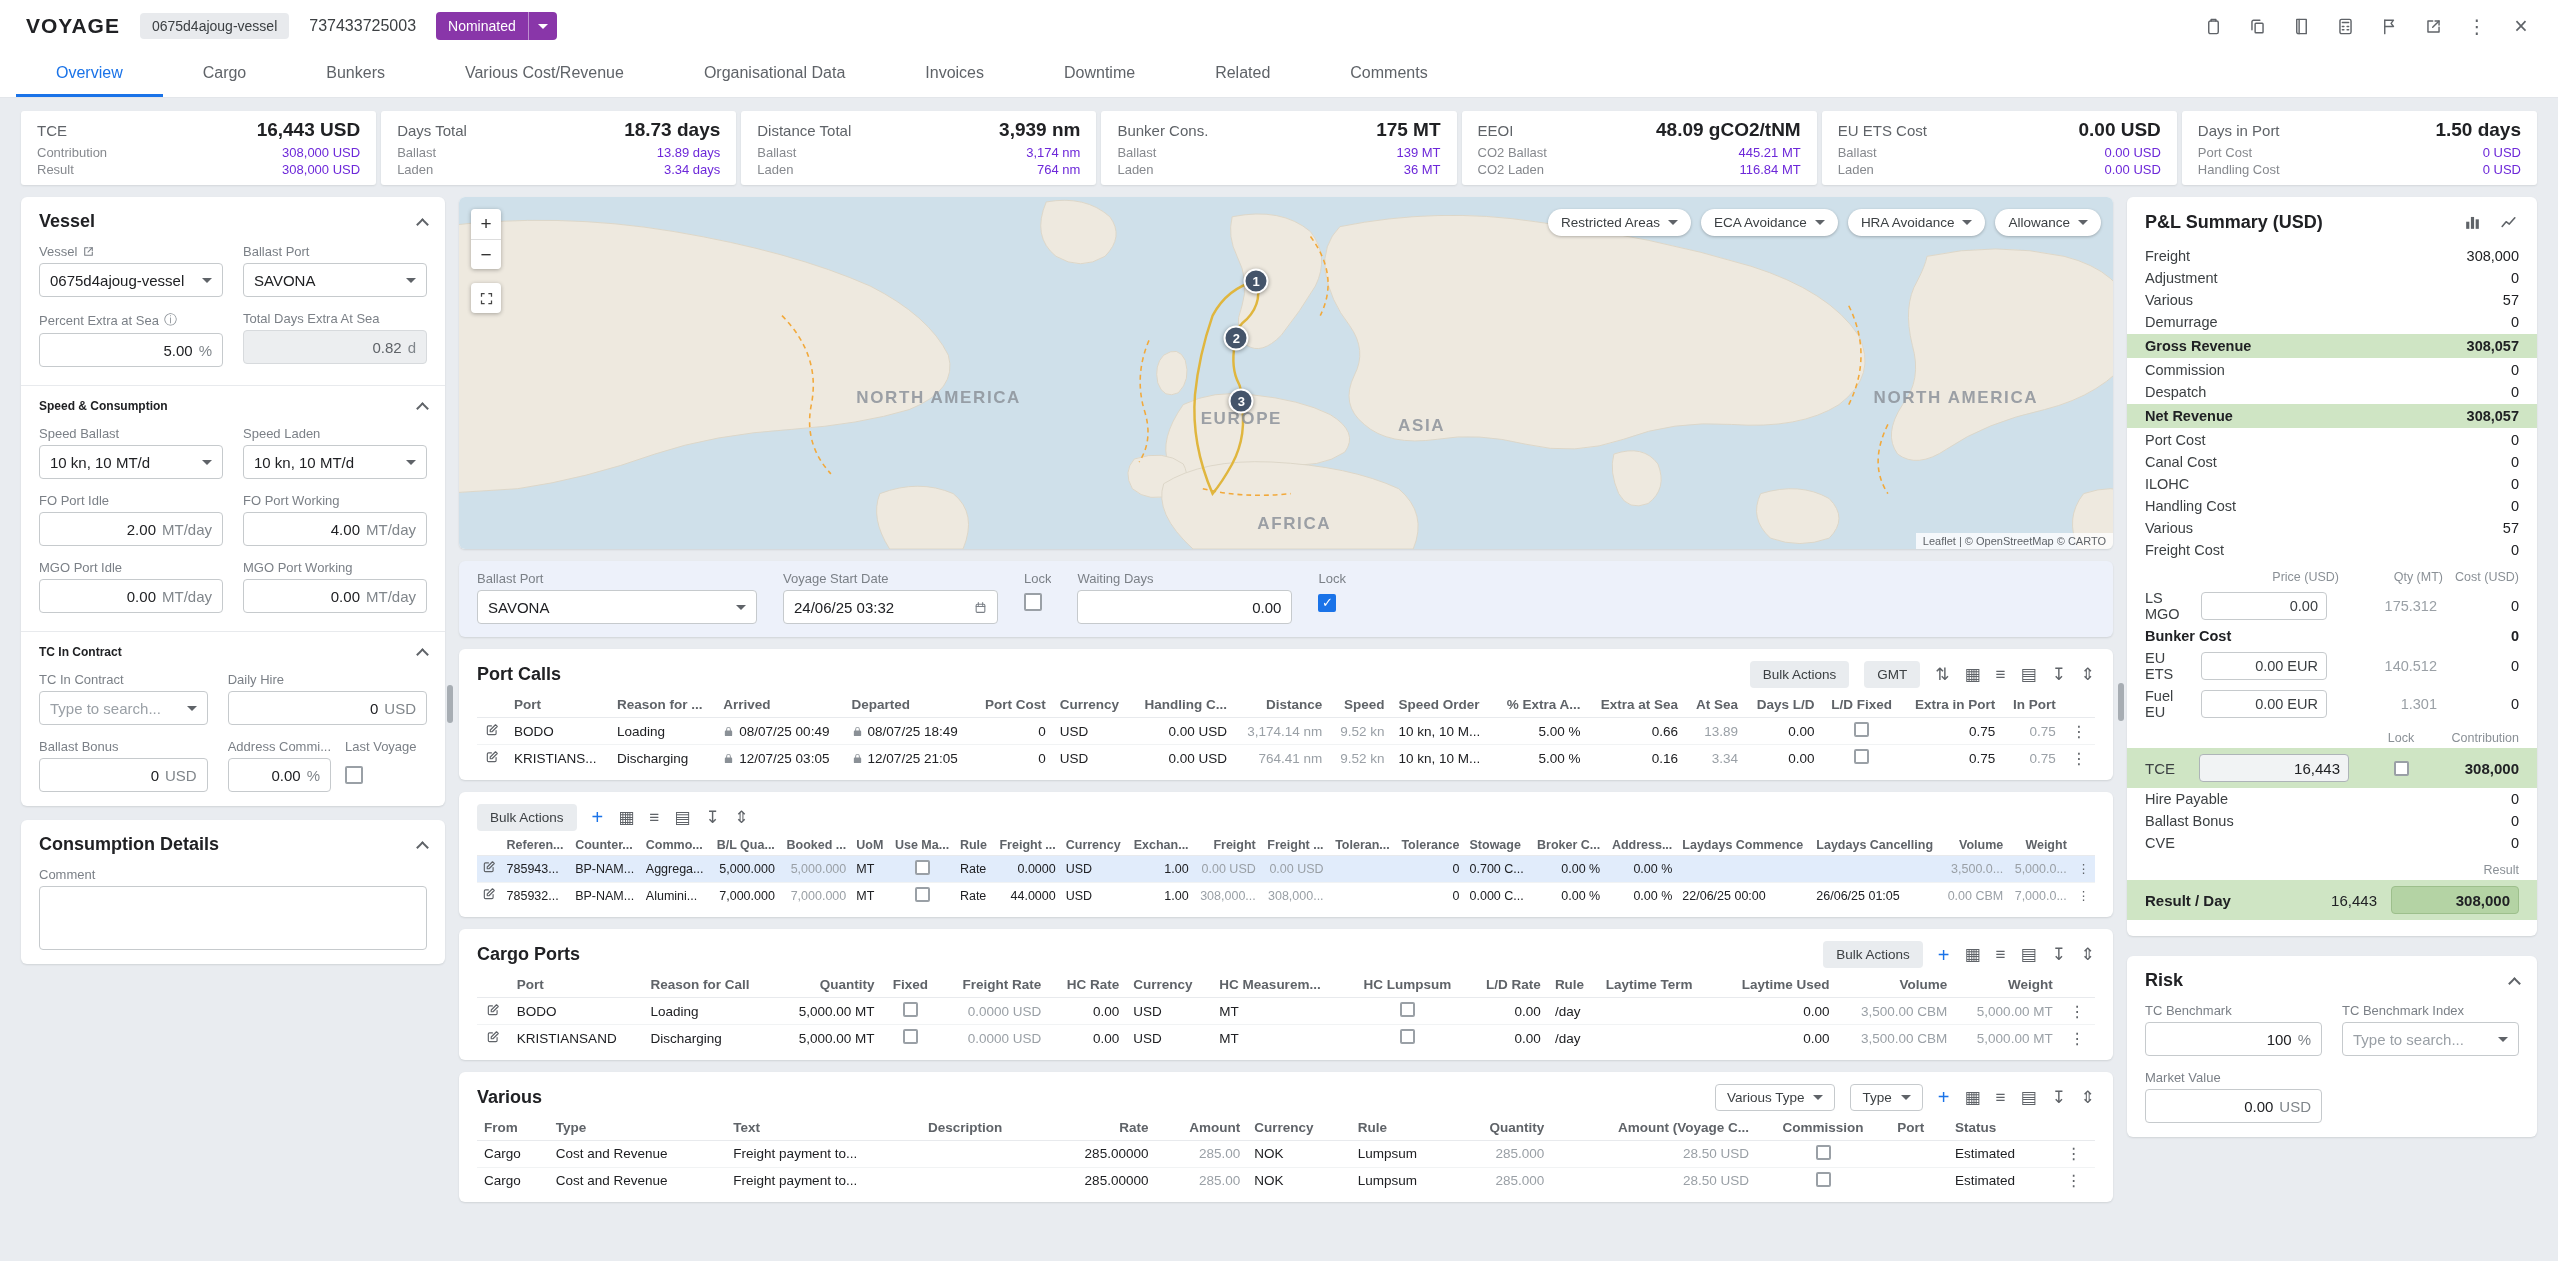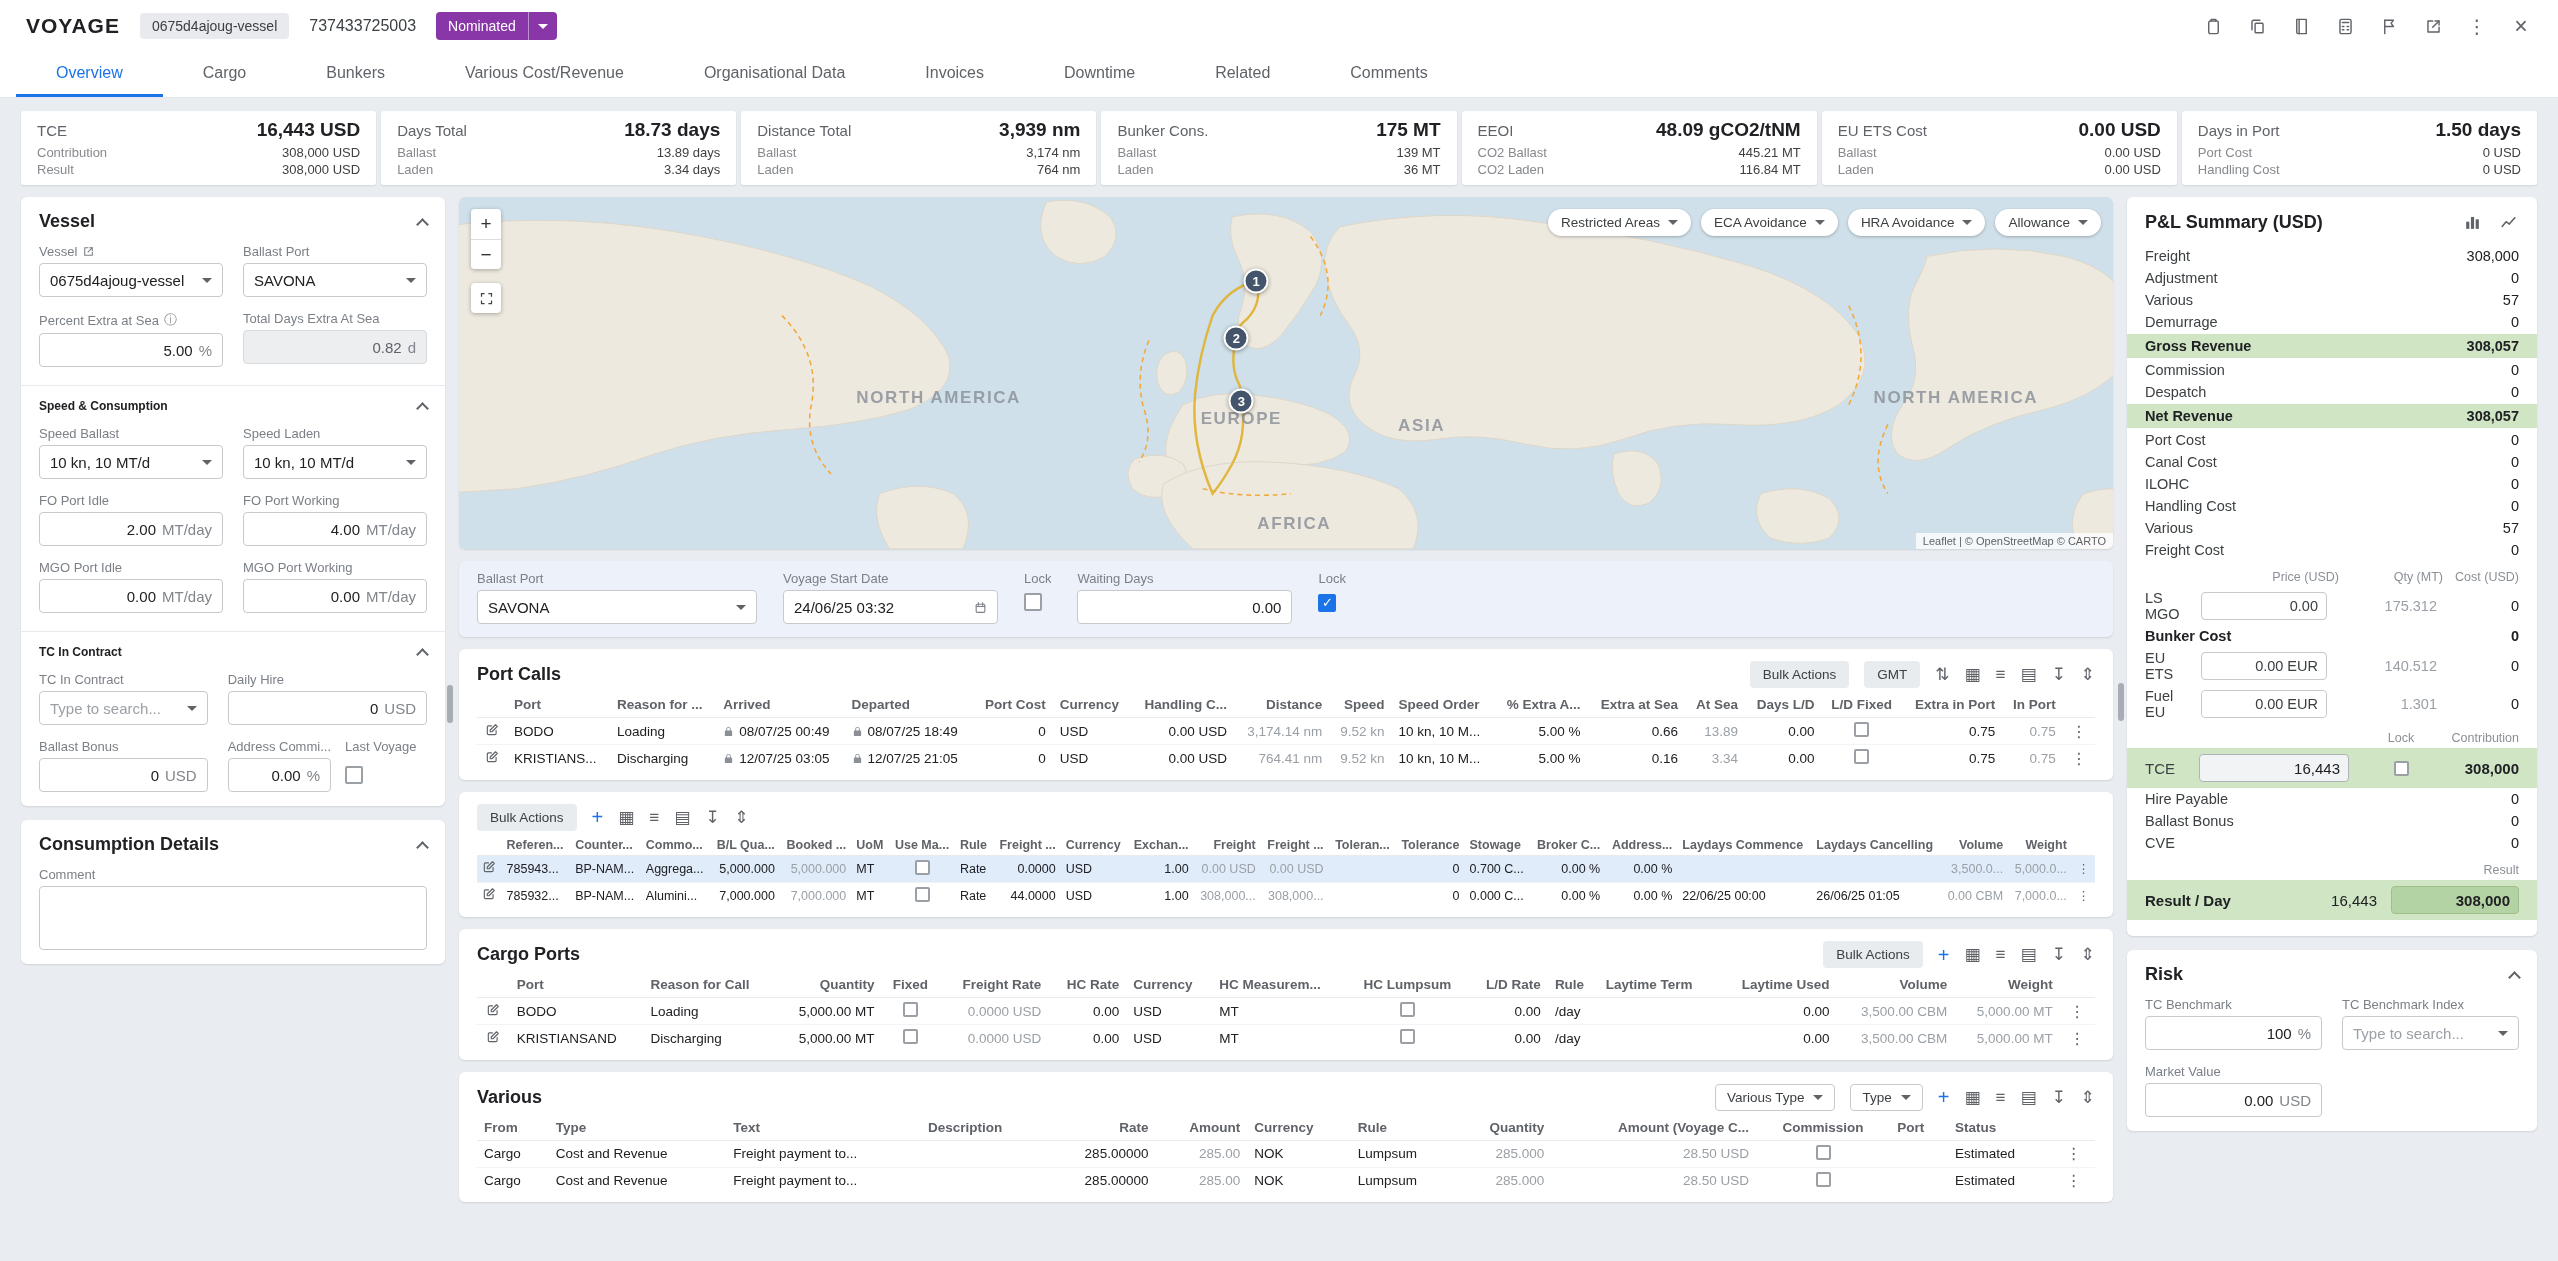--- a/index.html
+++ b/index.html
@@ -31,27 +31,27 @@
   .tab{padding:0 40px;display:flex;align-items:center;font-size:16px;color:#5f6368;border-bottom:3px solid transparent;cursor:pointer;white-space:nowrap;}
   .tab.active{color:var(--accent);border-bottom-color:var(--accent);}
 
   
   .kpi-strip{display:flex;gap:5px;margin:13px 21px 0;}
   .kpi-card{flex:1;background:#fff;border-radius:3px;padding:8px 16px 7px;box-shadow:0 1px 2px rgba(60,64,67,.12);}
   .kpi-top{display:flex;justify-content:space-between;align-items:baseline;margin-bottom:3px;gap:8px;}
   .kpi-title{font-size:15px;color:#5f6368;white-space:nowrap;}
   .kpi-value{font-size:19px;font-weight:bold;color:#202124;white-space:nowrap;}
   .kpi-sub{display:flex;justify-content:space-between;font-size:13px;color:#86898e;line-height:17px;}
-  .kpi-sub .v{color:#404040;}
+  .kpi-sub .v{color:#6d28d9;}
 
   
   .main{position:relative;display:flex;gap:14px;padding:12px 21px 0;align-items:flex-start;}
   .left-col{width:424px;flex:none;display:flex;flex-direction:column;gap:14px;justify-content:center;}
   .center-col{flex:1;min-width:0;display:flex;flex-direction:column;gap:12px;}
-  .right-col{width:410px;flex:none;display:flex;flex-direction:column;gap:14px;}
+  .right-col{width:410px;flex:none;display:flex;flex-direction:column;gap:20px;}
   .panel{background:#fff;border-radius:6px;box-shadow:0 1px 2px rgba(60,64,67,.14);padding:14px 18px;}
   .panel-head{display:flex;align-items:center;margin-bottom:12px;gap:14px;}
   .panel-title{font-size:18px;font-weight:bold;color:#202124;flex:1;}
   .chev{width:9px;height:9px;border-right:2px solid #5f6368;border-bottom:2px solid #5f6368;display:inline-block;cursor:pointer;}
   .chev.up{transform:rotate(-135deg);margin-top:5px;}
   .vscroll{position:absolute;width:6px;border-radius:3px;background:#a7adb3;}
 
   
   .fgrid{display:grid;grid-template-columns:1fr 1fr;column-gap:20px;row-gap:14px;}
   .field label{display:flex;align-items:center;gap:5px;font-size:13px;color:#7b8087;margin-bottom:4px;white-space:nowrap;overflow:hidden;}

